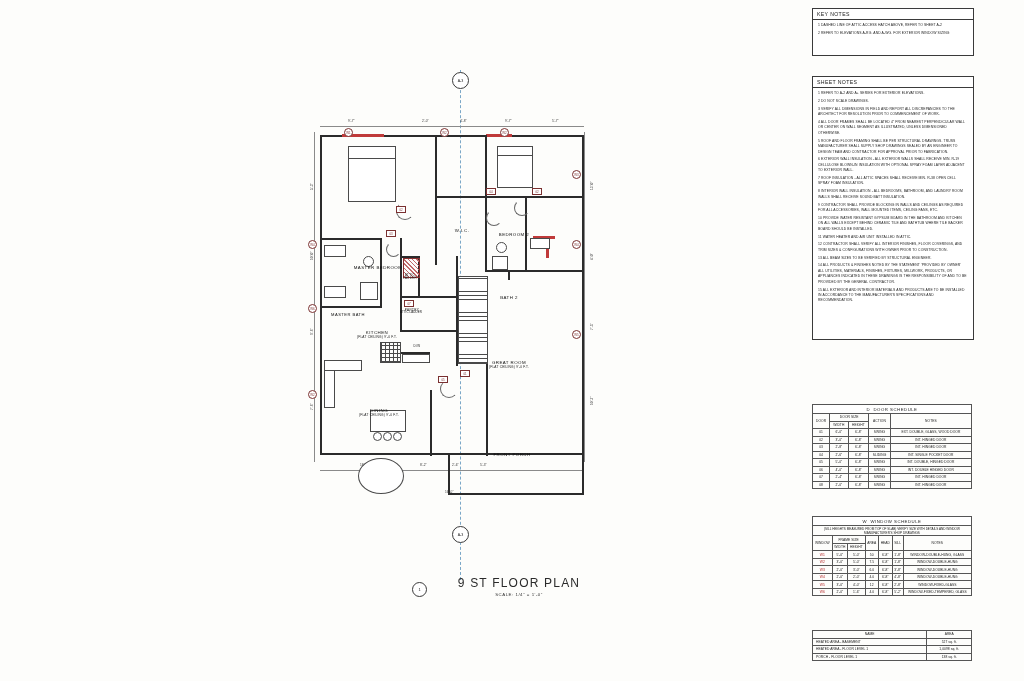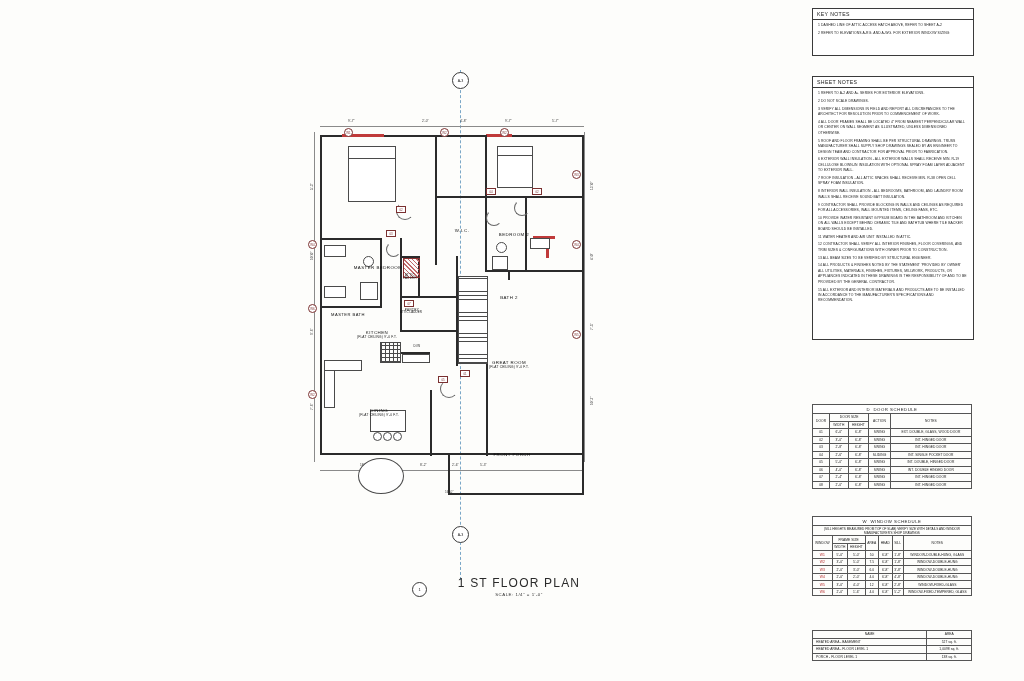--- a/index.html
+++ b/index.html
@@ -432,17 +432,17 @@
     <div class="markerb" style="left:232px;top:128px;">02</div>
     <div class="markerb" style="left:86px;top:170px;">03</div>
     <div class="markerb" style="left:104px;top:240px;">07</div>
     <div class="markerb" style="left:160px;top:310px;">01</div>
     <div class="markerb" style="left:138px;top:316px;">05</div>
 
   </div>
 
   <div class="abs" id="plan-title-bubble">1</div>
   <div class="abs" id="plan-title">
-    <div class="t1">1 ST FLOOR PLAN</div>
+    <div class="t1">9 ST FLOOR PLAN</div>
     <div class="t2">SCALE:  1/4" = 1'-0"</div>
   </div>
 
 </div>
 
 </body></html>

